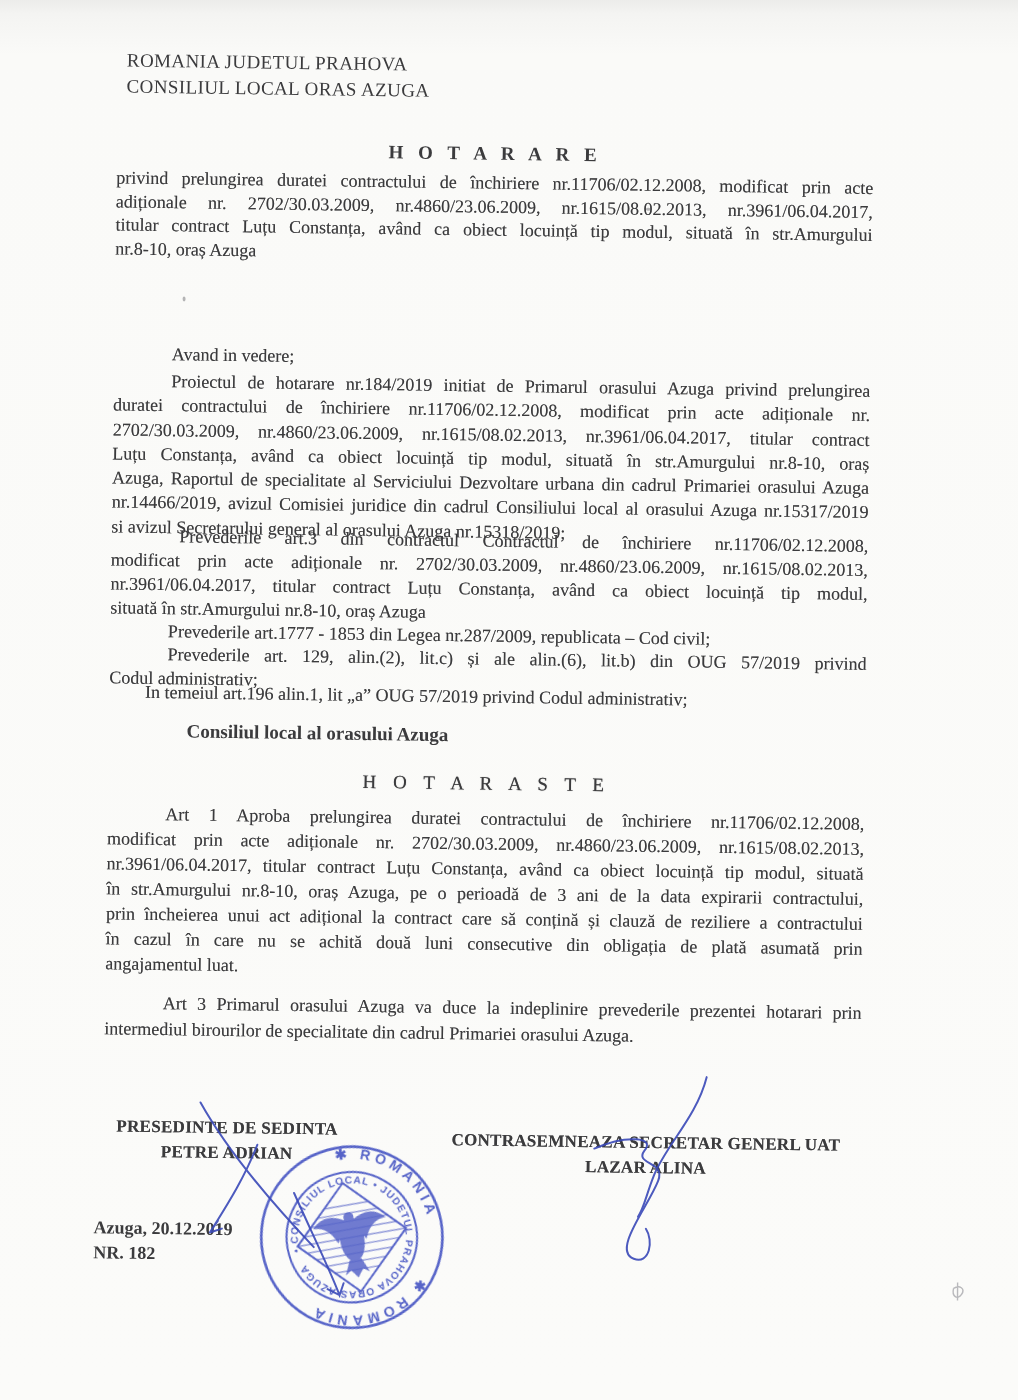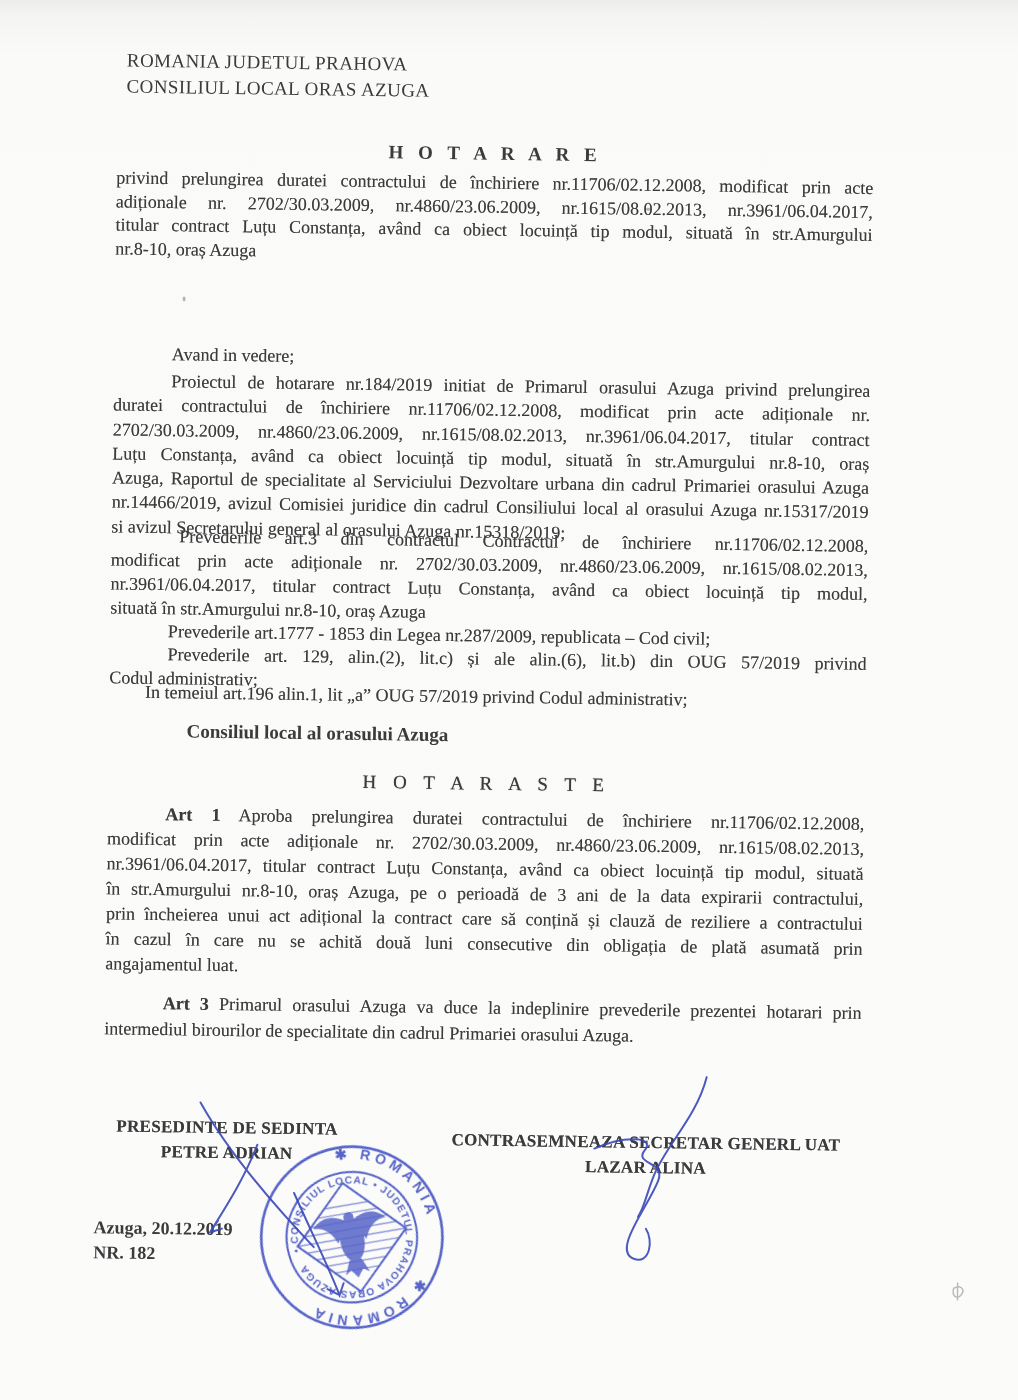--- a/index.html
+++ b/index.html
@@ -12,21 +12,21 @@
   #sheet{position:absolute;inset:0;border-radius:16px;}
   .layer-text{position:absolute;inset:0;transform:rotate(0.8deg);transform-origin:875px 60px;}
   .layer-sign{position:absolute;inset:0;transform:rotate(0.3deg);transform-origin:875px 60px;}
   .blk{position:absolute;left:118px;width:757px;font-size:18px;line-height:24px;
        text-shadow:0 0 0.6px rgba(59,59,61,.55);}
   .ln{text-align:justify;text-align-last:justify;white-space:normal;}
   .ln.last{text-align:left;text-align-last:auto;}
   .ind{text-indent:58px;}
   .ind36{text-indent:36px;}
   .ind68{text-indent:68px;}
-  b,.b{font-weight:bold;}
+  b,.b{font-weight:normal;}
   .hdr{position:absolute;left:127px;top:58px;font-size:19px;line-height:26px;letter-spacing:.4px;}
   .title-head{position:absolute;left:118px;top:148px;width:757px;font-size:19px;font-weight:bold;
               letter-spacing:5px;text-align:center;}
   .title-par{top:177px;line-height:23.5px;}
   .avand{top:352px;}
   .p-project{top:379px;line-height:24.3px;}
   .p-art3{top:534px;line-height:24px;}
   .p-civil{top:629px;}
   .p-oug{top:652px;line-height:24px;}
   .p-temei{top:690px;}

